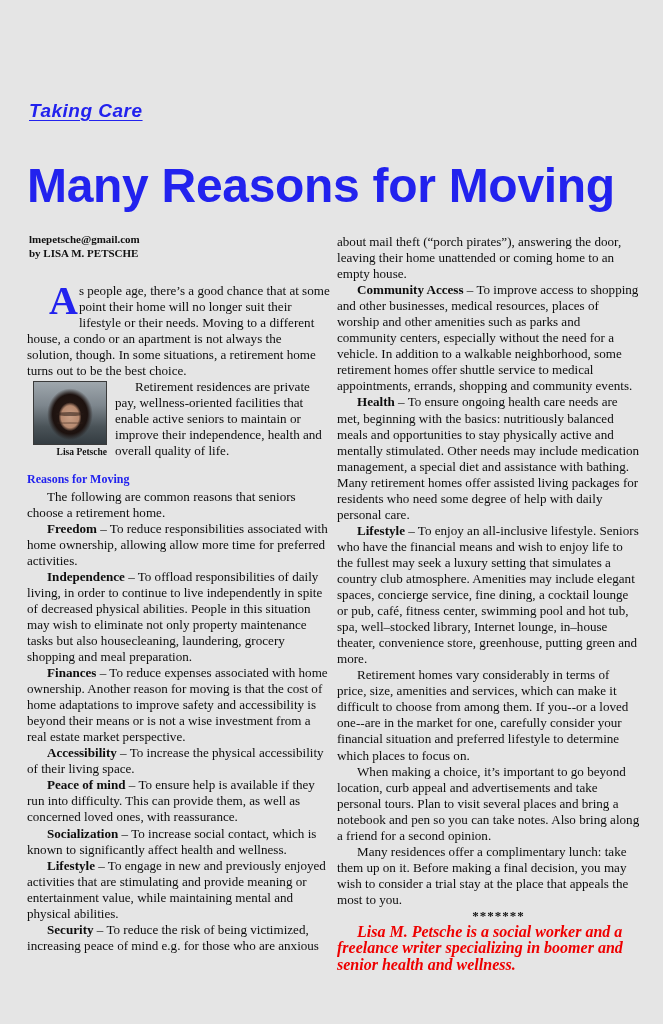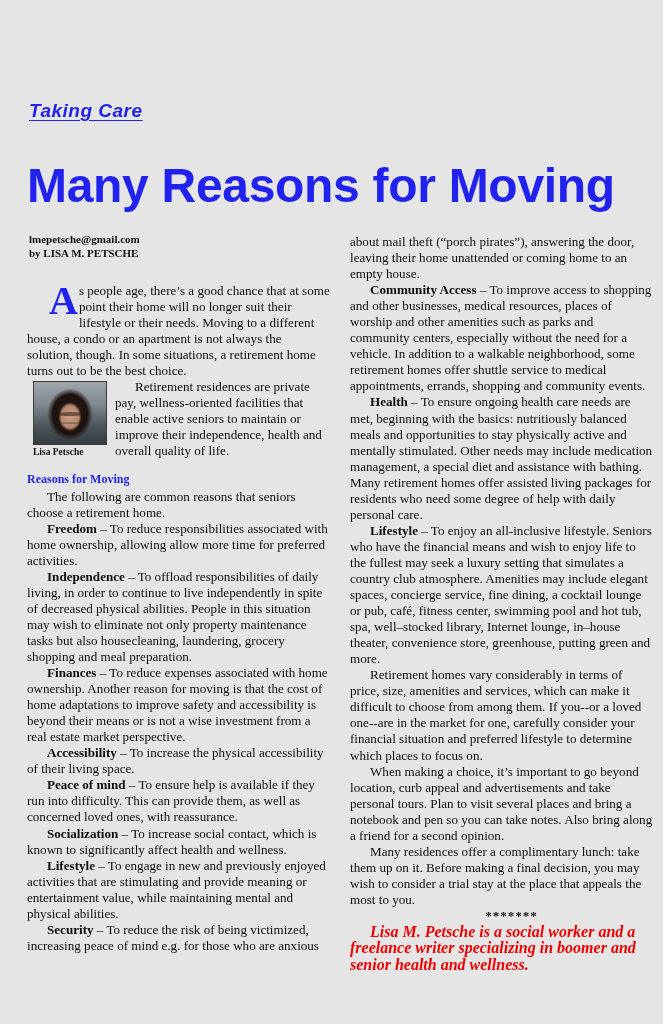--- a/index.html
+++ b/index.html
@@ -70,21 +70,21 @@
   .col {
     position: absolute;
     top: 283px;
     width: 303px;
     font-size: 13.1px;
     line-height: 16.05px;
     text-align: left;
     color: #0d0d0d;
   }
   .col-left  { left: 27px; }
-  .col-right { left: 350px; top: 234px; }
+  .col-right { left: 337px; top: 234px; }
 
   .col p {
     margin: 0;
     text-indent: 20px;
   }
   .col p.noindent { text-indent: 0; }
 
   .lead-in {
     font-weight: bold;
   }
@@ -124,21 +124,21 @@
     width: 28px; height: 4px;
     border-radius: 50%;
     background: rgba(40,28,22,0.55);
     box-shadow: 0 9px 0 -1px rgba(70,45,35,0.35);
   }
   .photo-caption {
     margin-top: 2px;
     font-size: 9.5px;
     font-weight: bold;
     line-height: 11px;
-    text-align: left;
+    text-align: right;
     color: #111111;
   }
 
   
   .section-head {
     margin: 11px 0 1px 0;
     font-family: Liberation Serif, serif;
     font-weight: bold;
     font-size: 12px;
     line-height: 17px;

